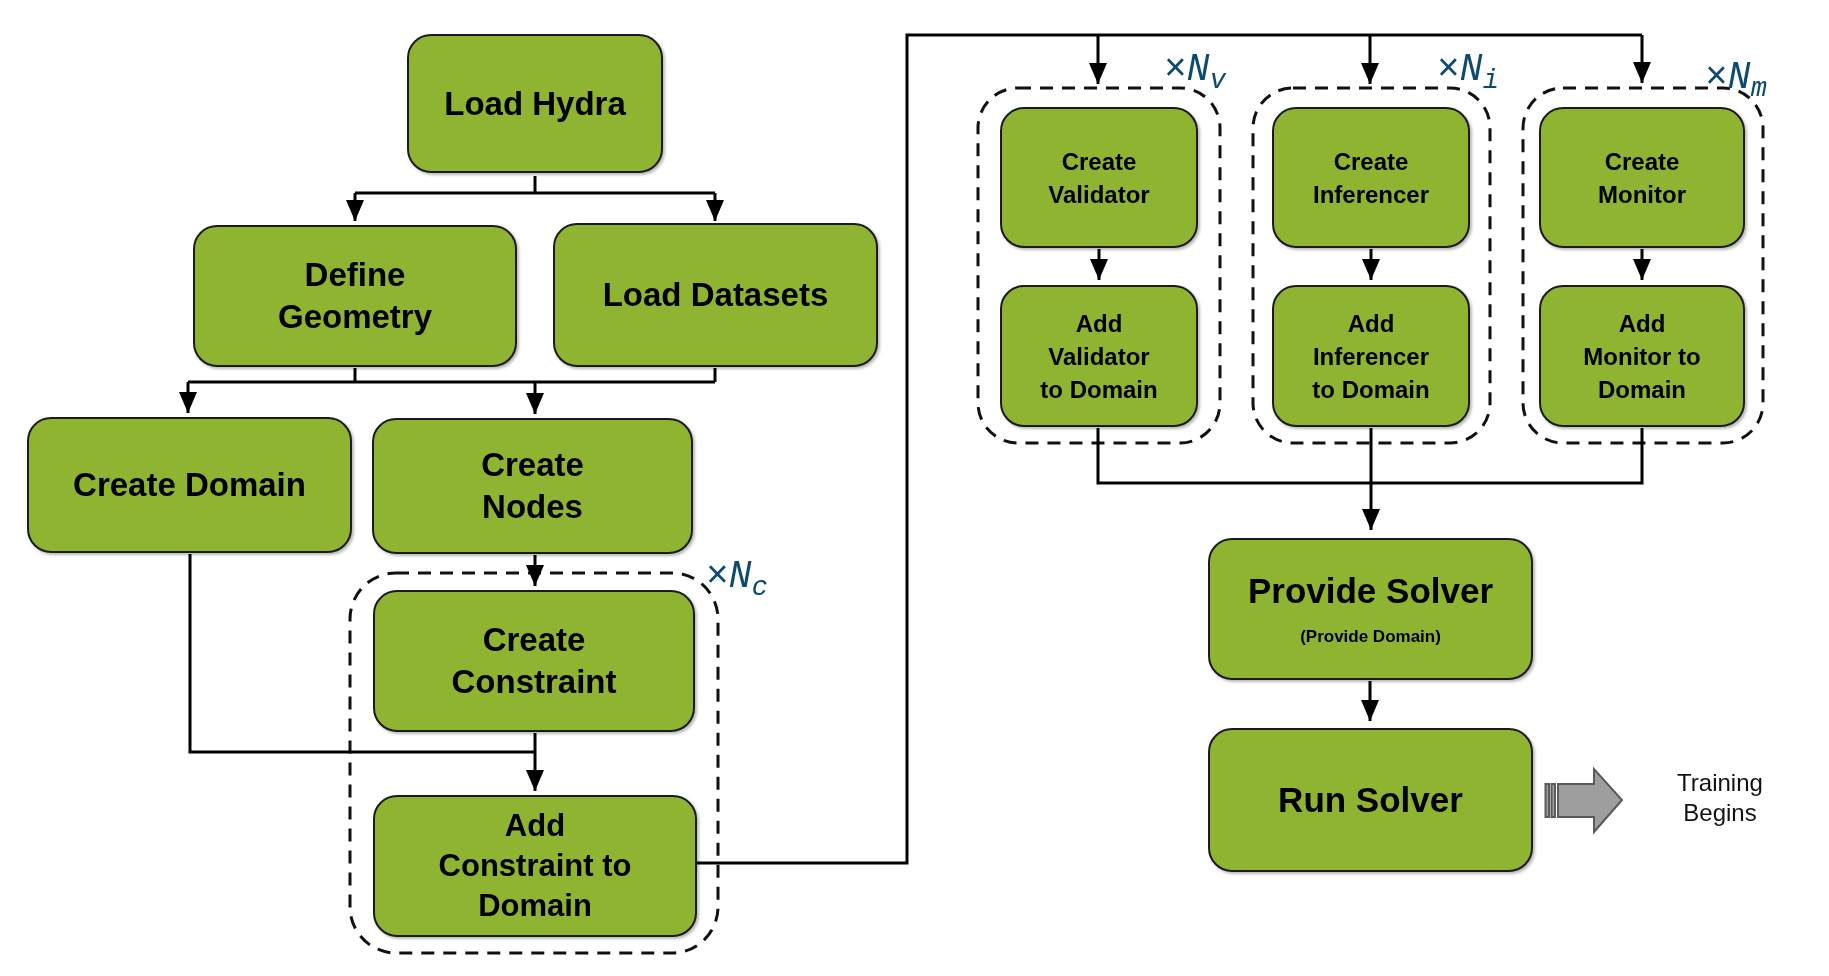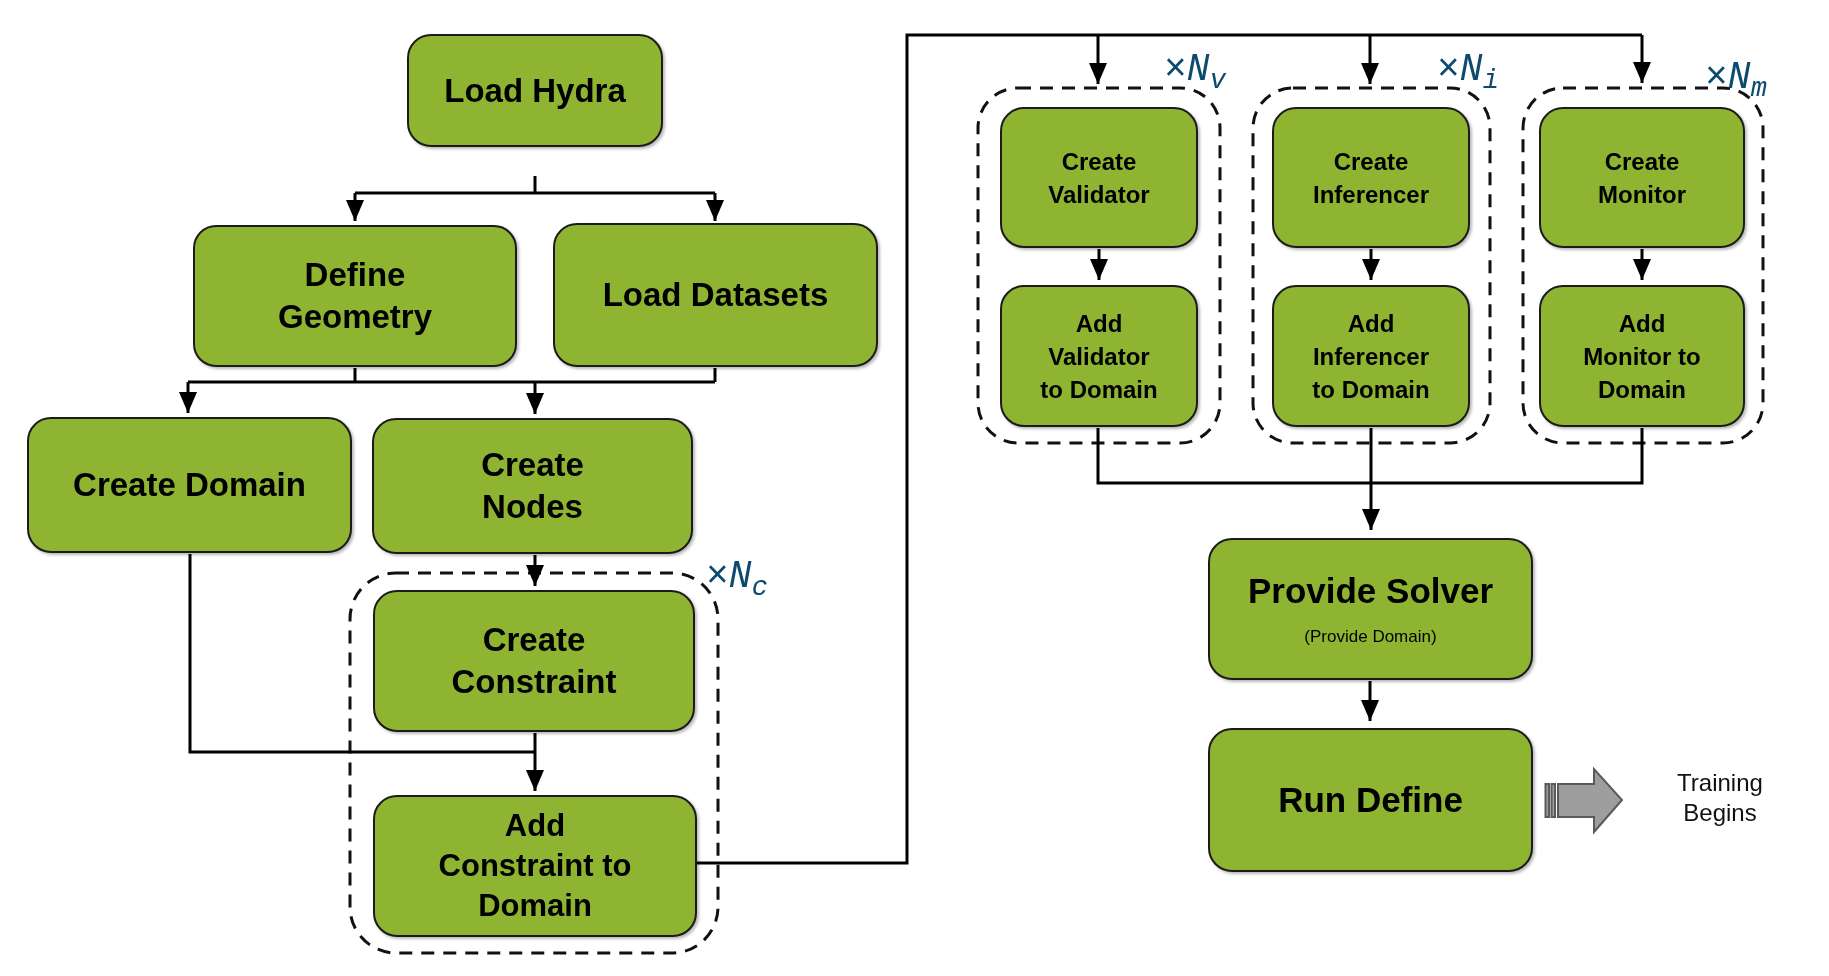--- a/index.html
+++ b/index.html
@@ -14,21 +14,21 @@
     border:2px solid #1b1b1b;
     border-radius:24px;
     box-shadow:2px 2px 3px rgba(0,0,0,0.28);
     display:flex;align-items:center;justify-content:center;flex-direction:column;
     text-align:center;color:#000;font-weight:bold;
     box-sizing:border-box;
   }
   .node .label{white-space:pre-line;}
   .big .label{font-size:33px;line-height:42px;}
   .small .label{font-size:24px;line-height:33px;}
-  .sublabel{font-size:17px;line-height:22px;font-weight:normal;margin-top:15px;white-space:pre-line;}
+  .sublabel{font-size:17px;line-height:22px;font-weight:bold;margin-top:15px;white-space:pre-line;}
   .mult{
     position:absolute;color:#0c4a6e;
     font-family:Liberation Mono, monospace;font-size:38px;line-height:54px;white-space:nowrap;
   }
   .mult .times{font-style:normal;}
   .mult .sym{font-style:italic;}
   .mult .sub{font-style:italic;font-size:27px;vertical-align:-8px;}
   .caption{
     position:absolute;color:#111;font-size:24px;line-height:30px;
     text-align:center;white-space:pre-line;font-weight:normal;
@@ -85,24 +85,24 @@
       <path d="M1370,681 L1370,721" marker-end="url(#ah)"></path>
     </g>
 
     <g stroke="#5a5a5a" stroke-width="2" fill="#9e9e9e">
       <rect x="1545.5" y="784" width="3.5" height="33"></rect>
       <rect x="1551.5" y="784" width="3.5" height="33"></rect>
       <path d="M1558,784 L1594,784 L1594,769 L1622,800 L1594,832 L1594,817 L1558,817 Z"></path>
     </g>
   </svg>
 
-  <div class="node big" style="left:407px;top:34px;width:256px;height:113px;border-radius:24px;">
+  <div class="node big" style="left:407px;top:34px;width:256px;height:139px;border-radius:24px;">
     <span class="label">Load Hydra</span>
   </div>
-  <div class="node big" style="left:193px;top:225px;width:324px;height:142px;border-radius:23px;">
+  <div class="node big" style="left:193px;top:225px;width:324px;height:142px;">
     <span class="label">Define
 Geometry</span>
   </div>
   <div class="node big" style="left:553px;top:223px;width:325px;height:144px;">
     <span class="label">Load Datasets</span>
   </div>
   <div class="node big" style="left:27px;top:417px;width:325px;height:136px;">
     <span class="label">Create Domain</span>
   </div>
   <div class="node big" style="left:372px;top:418px;width:321px;height:136px;">
@@ -145,21 +145,21 @@
     <span class="label">Add
 Monitor to
 Domain</span>
   </div>
 
   <div class="node big" style="left:1208px;top:538px;width:325px;height:142px;">
     <span class="label" style="font-size:35px;line-height:40px;">Provide Solver</span>
     <span class="sublabel">(Provide Domain)</span>
   </div>
   <div class="node big" style="left:1208px;top:728px;width:325px;height:144px;">
-    <span class="label" style="font-size:35px;">Run Define</span>
+    <span class="label" style="font-size:35px;">Run Solver</span>
   </div>
 
   <div class="mult" style="left:706px;top:550px;"><span class="times">×</span><span class="sym">N</span><span class="sub">c</span></div>
   <div class="mult" style="left:1164px;top:43px;"><span class="times">×</span><span class="sym">N</span><span class="sub">v</span></div>
   <div class="mult" style="left:1437px;top:43px;"><span class="times">×</span><span class="sym">N</span><span class="sub">i</span></div>
   <div class="mult" style="left:1705px;top:43px;margin-top:8px;"><span class="times">×</span><span class="sym">N</span><span class="sub">m</span></div>
 
   <div class="caption" style="left:1635px;top:768px;width:170px;">Training
 Begins</div>
 

